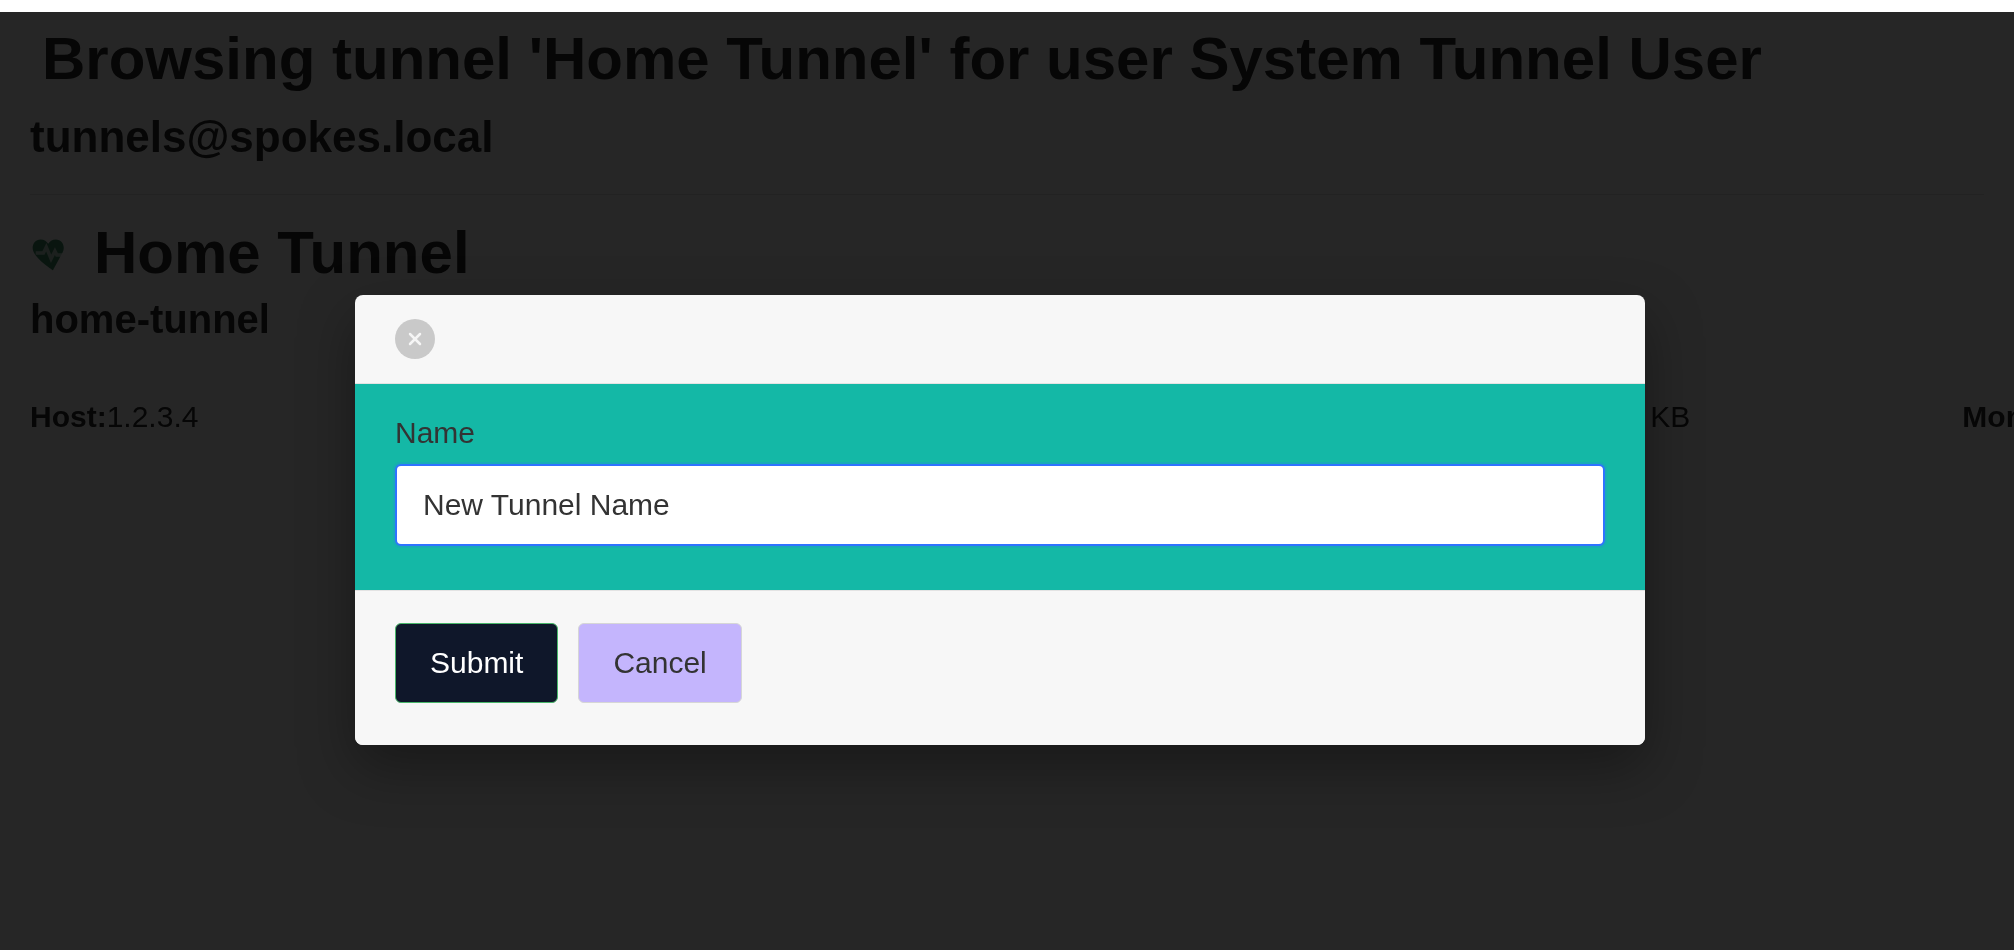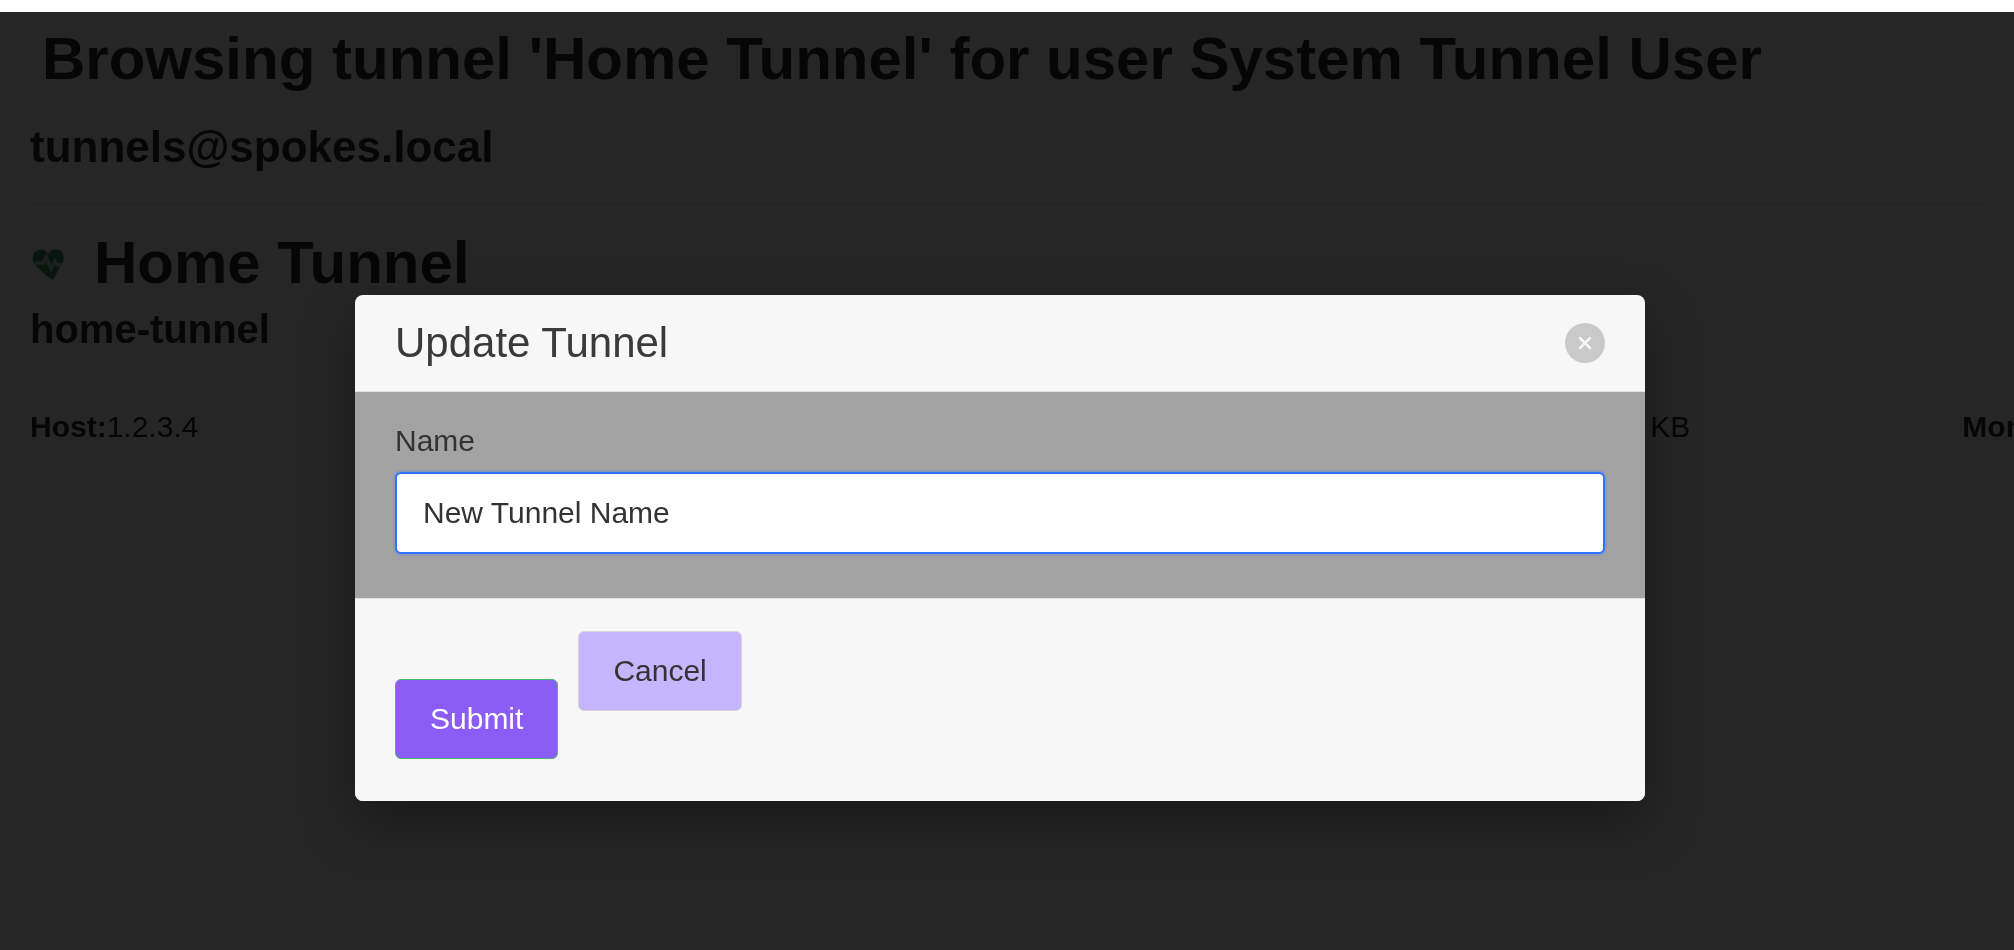--- a/index.html
+++ b/index.html
@@ -1,42 +1,42 @@
 <!DOCTYPE html>
 <html><head>
 <meta charset="utf-8">
 <style>
 html,body{margin:0;padding:0;width:2014px;height:950px;overflow:hidden;font-family:"Helvetica Neue",Helvetica,Arial,sans-serif;background:#ffffff;color:#2b2b2b;}
 *{box-sizing:border-box;}
 .page{width:2014px;height:950px;position:relative;padding:0 30px;}
 .overlay{position:absolute;inset:0;background:rgba(0,0,0,0.85);z-index:10;}
 h1.page-title{font-size:60px;font-weight:700;margin:12px;padding-top:14px;line-height:1.1;}
 h1.page-title .user{font-weight:700;}
-.subtitle{font-size:44px;font-weight:700;margin-top:30px;}
+.subtitle{font-size:44px;font-weight:700;margin-top:20px;}
 .divider{border:none;border-top:1px solid rgba(0,0,0,0.12);margin:32px 0 28px 0;}
 .tunnel-header{display:flex;align-items:center;gap:18px;}
 .tunnel-header .tunnel-name{font-size:60px;font-weight:700;line-height:1;}
 .heartbeat-icon{width:46px;height:46px;color:#1f7a4e;flex:0 0 auto;}
 .slug{font-size:40px;font-weight:700;margin-top:14px;}
 .meta-row{display:flex;gap:280px;margin-top:58px;font-size:30px;}
 .meta-row .label{font-weight:700;}
 .section-title{text-align:center;font-size:46px;font-weight:700;margin-top:250px;}
 
 
 .modal{position:absolute;z-index:20;left:355px;top:283px;width:1290px;background:#f7f7f7;border-radius:8px;box-shadow:0 22px 55px rgba(0,0,0,0.35);overflow:hidden;}
 .modal-header{display:flex;align-items:center;justify-content:space-between;padding:24px 40px;border-bottom:1px solid #e3e3e3;}
 .modal-title{font-size:42px;font-weight:500;color:#3a3a3a;}
 .close-btn{width:40px;height:40px;border-radius:50%;background:#c9c9c9;display:flex;align-items:center;justify-content:center;border:none;cursor:pointer;padding:0;}
 .close-btn svg{width:20px;height:20px;color:#f5f5f5;}
-.modal-body{background:#a3a3a3;padding:32px 40px 44px 40px;border-bottom:1px solid #e3e3e3;}
+.modal-body{background:#14b8a6;padding:32px 40px 44px 40px;border-bottom:1px solid #e3e3e3;}
 .field-label{display:block;font-size:30px;color:#333;margin-bottom:14px;}
 .text-input{width:100%;height:82px;border:2px solid #2f72ff;border-radius:6px;background:#ffffff;font-size:30px;padding:12px 26px;outline:none;color:#333;box-shadow:0 0 0 2px rgba(47,114,255,0.18);}
 .modal-footer{display:flex;gap:20px;padding:32px 40px 42px 40px;background:#f7f7f7;}
 .btn{height:80px;border-radius:6px;font-size:30px;padding:0 34px;cursor:pointer;border:1px solid transparent;}
-.btn-primary{background:#8b5cf6;color:#ffffff;border-color:#48b76a;margin-top:48px;}
+.btn-primary{background:#0f172a;color:#ffffff;border-color:#48b76a;}
 .btn-secondary{background:#c4b5fd;color:#333;border-color:#d6d6d6;}
 </style>
 </head>
 <body>
 
 <div class="page">
 
   <h1 class="page-title">
     <span>Browsing tunnel '</span><span>Home Tunnel</span><span>' for user </span><span class="user">System Tunnel User</span>
   </h1>
@@ -64,21 +64,20 @@
       <span class="label">Mon</span>
     </div>
   </div>
 
   <div class="section-title">HTTP/S</div>
 
   <div class="overlay"></div>
 
   <div class="modal">
     <div class="modal-header">
-      <div class="modal-title">Update Tunnel</div>
       <button class="close-btn">
         <svg viewBox="0 0 24 24" stroke="currentColor" stroke-width="3" stroke-linecap="round">
             <line x1="6" y1="6" x2="18" y2="18"></line>
             <line x1="18" y1="6" x2="6" y2="18"></line>
           </svg>
       </button>
     </div>
     <div class="modal-body">
       <label class="field-label">Name</label>
       <input type="text" class="text-input" value="New Tunnel Name" style="">

